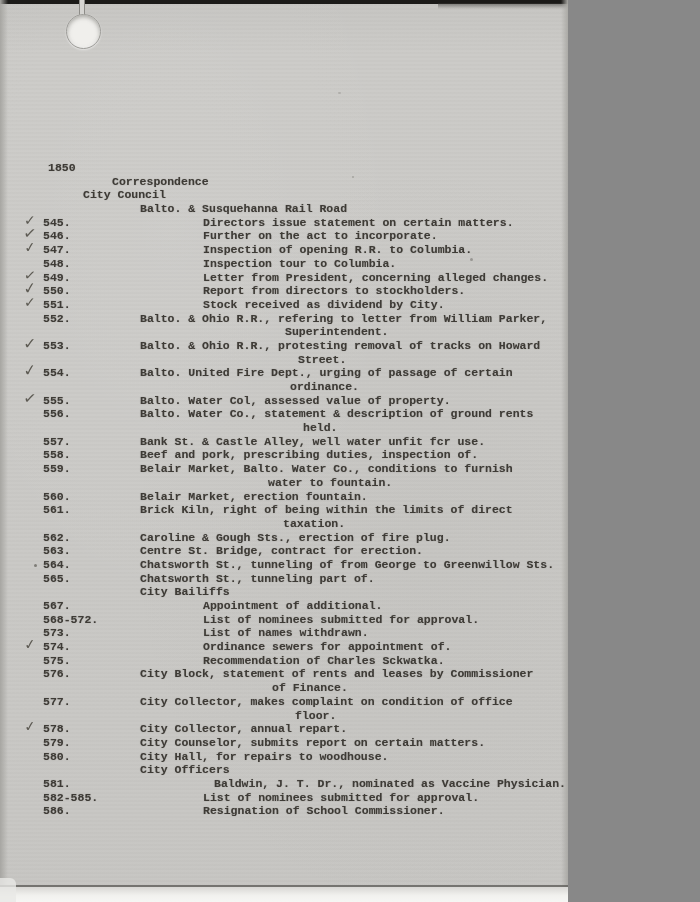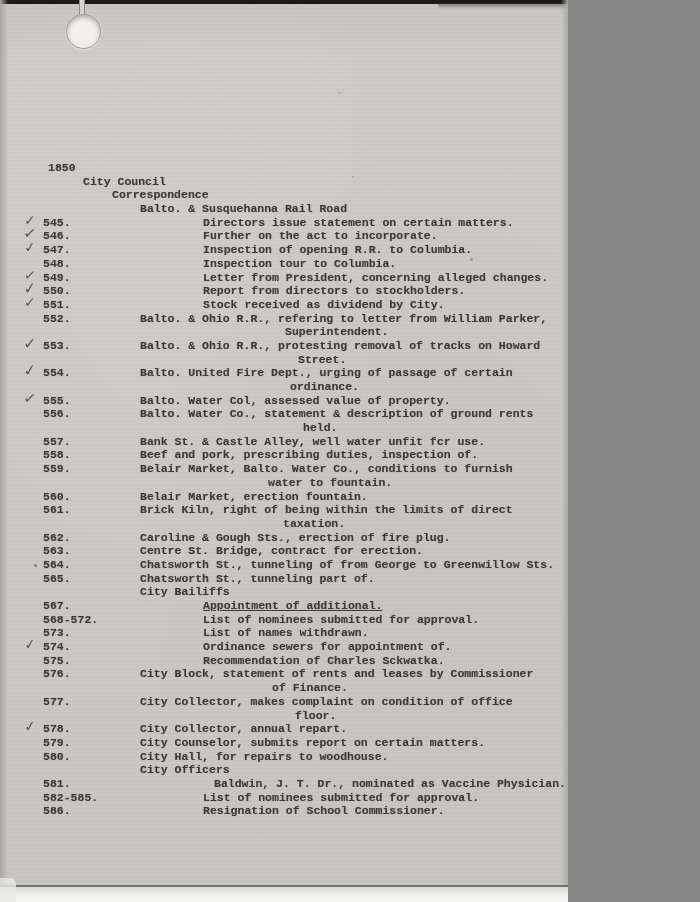--- a/index.html
+++ b/index.html
@@ -63,24 +63,24 @@
   <div class="speckle" style="left:470px;top:258px;width:3px;height:3px;opacity:.4;"></div>
   <div class="speckle" style="left:352px;top:176px;width:2px;height:2px;opacity:.3;"></div>
   <div class="speckle" style="left:338px;top:92px;width:3px;height:2px;opacity:.22;"></div>
   <div class="speckle" style="left:655px;top:174px;width:3px;height:3px;opacity:.3;"></div>
 
   <div class="doc">
       <div class="line">
         <span class="txt" style="left: 48px;">1850</span>
       </div>
       <div class="line">
+        <span class="txt" style="left: 112px;">Correspondence</span>
+      </div>
+      <div class="line">
         <span class="txt" style="left: 83px;">City Council</span>
-      </div>
-      <div class="line">
-        <span class="txt" style="left: 112px;">Correspondence</span>
       </div>
       <div class="line">
         <span class="txt" style="left: 140px;">Balto. &amp; Susquehanna Rail Road</span>
       </div>
       <div class="line">
         <span class="chk" style="transform: rotate(0deg) scale(1);">✓</span>
         <span class="num">545.</span>
         <span class="txt" style="left: 203px;">Directors issue statement on certain matters.</span>
       </div>
       <div class="line">
@@ -188,21 +188,21 @@
       </div>
       <div class="line">
         <span class="num">565.</span>
         <span class="txt" style="left: 140px;">Chatsworth St., tunneling part of.</span>
       </div>
       <div class="line">
         <span class="txt" style="left: 140px;">City Bailiffs</span>
       </div>
       <div class="line">
         <span class="num">567.</span>
-        <span class="txt" style="left: 203px; text-decoration: underline;">Appointment of additional.</span>
+        <span class="txt" style="left: 203px;">Appointment of additional.</span>
       </div>
       <div class="line">
         <span class="num">568-572.</span>
         <span class="txt" style="left: 203px;">List of nominees submitted for approval.</span>
       </div>
       <div class="line">
         <span class="num">573.</span>
         <span class="txt" style="left: 203px;">List of names withdrawn.</span>
       </div>
       <div class="line">

